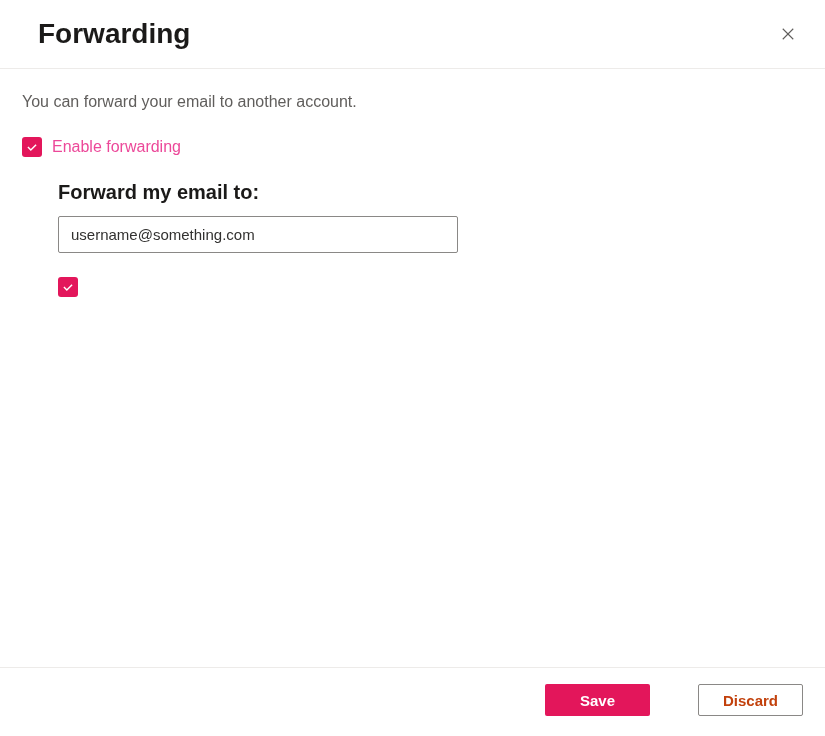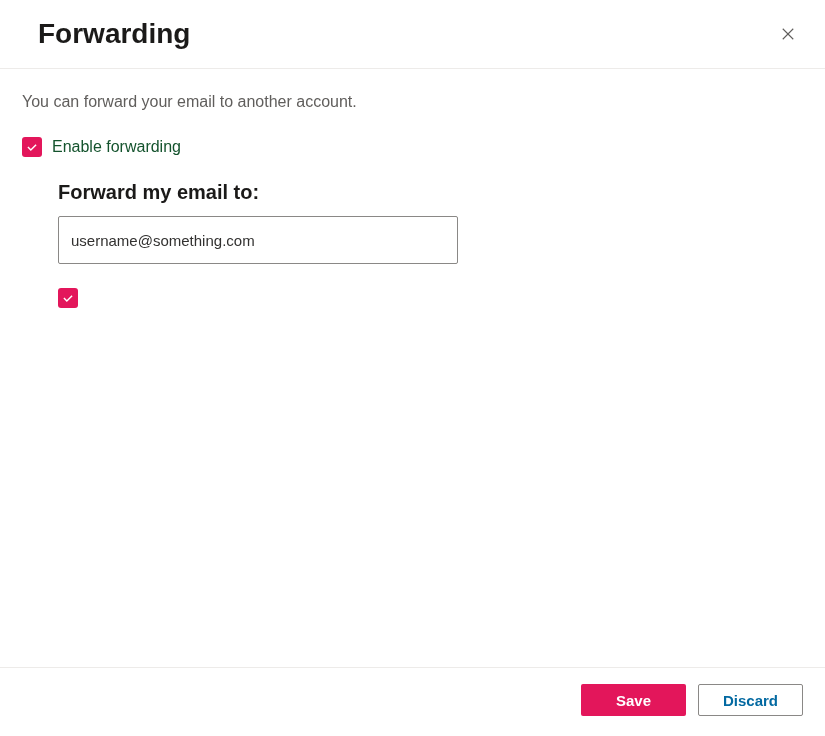--- a/index.html
+++ b/index.html
@@ -71,35 +71,35 @@
     }
     .checkbox svg {
       width: 14px;
       height: 14px;
       stroke: #ffffff;
       stroke-width: 2.5;
       fill: none;
     }
     .checkbox-label {
       font-size: 16px;
-      color: #14532d;
+      color: #ec4899;
     }
     .sub-section {
       margin-left: 36px;
     }
     .field-label {
       font-size: 20px;
       font-weight: 600;
       color: #1b1a19;
       margin-bottom: 12px;
       display: block;
     }
     .email-input {
       width: 400px;
-      height: 48px;
+      height: 37px;
       border: 1px solid #8a8886;
       border-radius: 2px;
       padding: 8px 12px;
       font-size: 15px;
       color: #323130;
       font-family: inherit;
       outline: none;
       margin-bottom: 24px;
     }
     .footer {
@@ -119,22 +119,23 @@
       cursor: pointer;
       font-family: inherit;
     }
     .btn-primary {
       background: #e3165b;
       color: #ffffff;
       border: none;
     }
     .btn-secondary {
       background: #ffffff;
-      color: #0369a1;
+      color: #c2410c;
       border: 1px solid #8a8886;
+      margin-left: 36px;
     }
   </style>
 </head>
 <body>
 
 <div class="header">
   <h1>Forwarding</h1>
   <button class="close-btn">
     <svg viewBox="0 0 24 24" fill="none" stroke="currentColor" stroke-width="1.5">
       <line x1="5" y1="5" x2="19" y2="19"></line>

